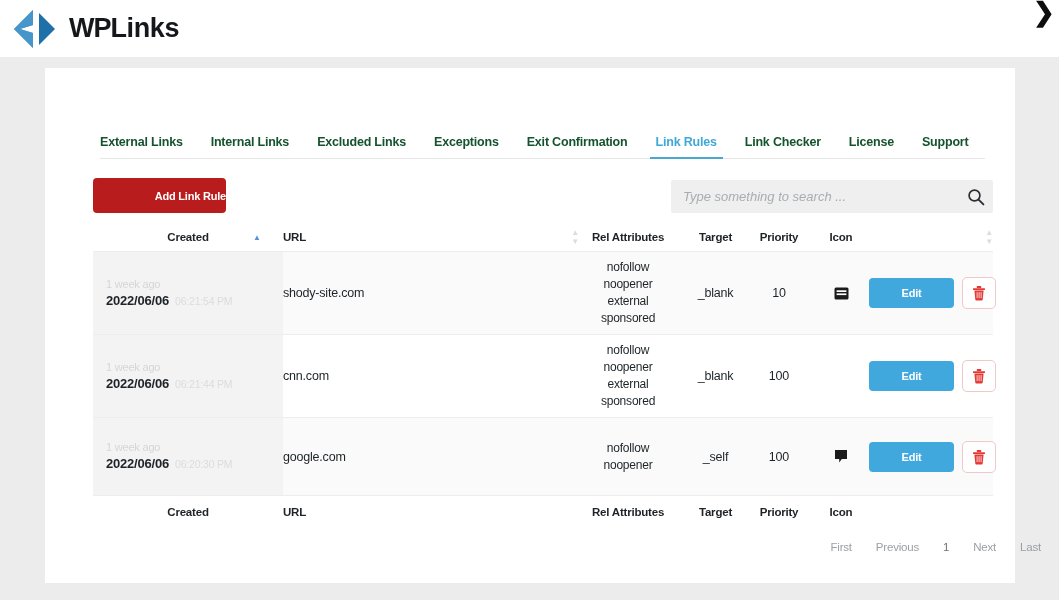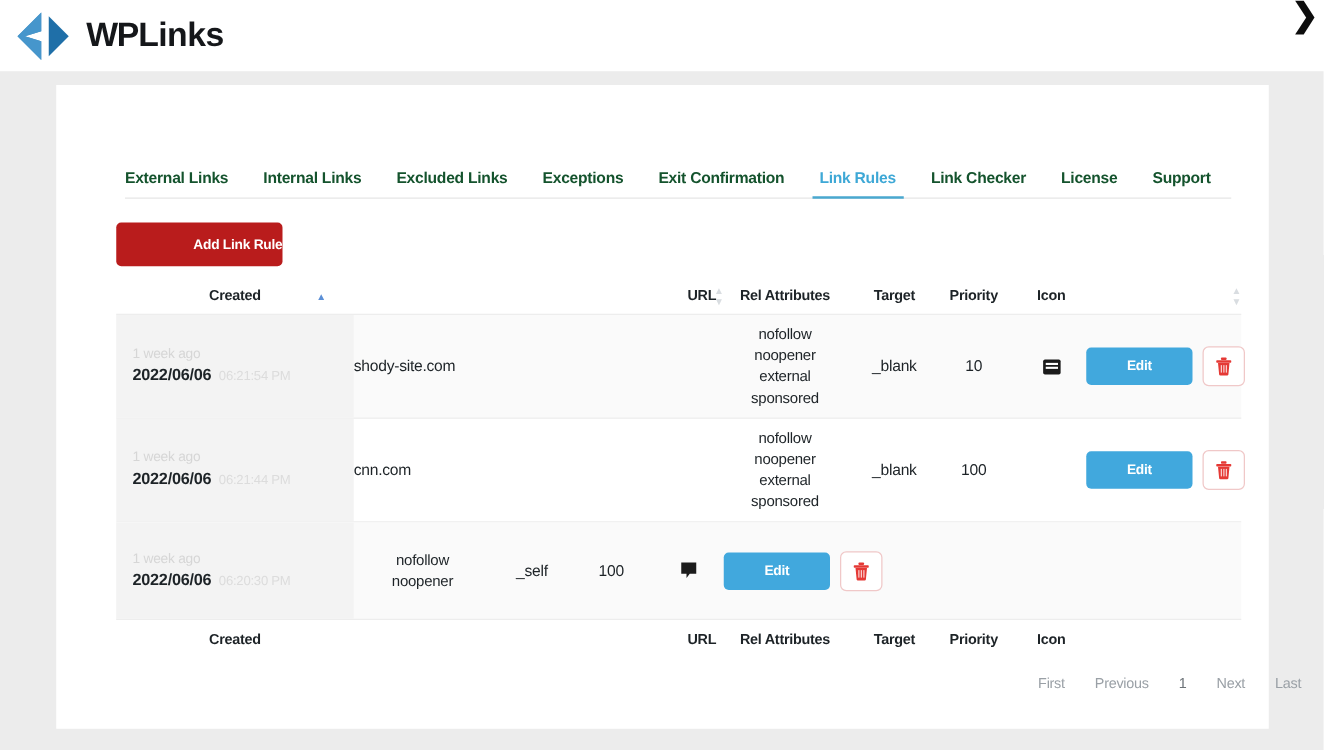--- a/index.html
+++ b/index.html
@@ -95,21 +95,21 @@
     letter-spacing: -0.2px; position: relative; height: 100%;
   }
   .c-created { width: 190px; justify-content: center; }
   .c-url     { width: 290px; justify-content: flex-start; padding-left: 0; }
   .c-rel     { width: 110px; }
   .c-target  { width: 65px; }
   .c-prio    { width: 62px; }
   .c-icon    { width: 62px; }
   .c-act     { width: 121px; }
 
-  .th.c-url { justify-content: flex-end; padding-left: 0; }
+  .th.c-url { justify-content: flex-start; padding-left: 0; }
 
   .sort-ind {
     display: inline-flex; flex-direction: column; gap: 2px;
     margin-left: 28px; line-height: 0;
   }
   .sort-ind span { font-size: 8px; color: #d9dde1; line-height: 7px; }
   .sort-ind.blue span { color: #5b8fd6; }
   .th.c-created .sort-ind { position: absolute; left: 132px; }
   .th.c-url .sort-ind { position: absolute; right: -6px; }
   .th.c-act .sort-ind { position: absolute; right: 0px; }
@@ -192,20 +192,29 @@
       <div class="tab">Exceptions</div>
       <div class="tab">Exit Confirmation</div>
       <div class="tab active">Link Rules</div>
       <div class="tab">Link Checker</div>
       <div class="tab">License</div>
       <div class="tab">Support</div>
     </div>
 
     <div class="toolbar">
       <button class="add-btn">Add Link Rule</button>
+      <div class="search-box">
+        <input class="search-input" type="text" placeholder="Type something to search ..." style="">
+        <div class="search-icon">
+          <svg width="18" height="18" viewBox="0 0 18 18">
+            <circle cx="7.5" cy="7.5" r="5.4" fill="none" stroke="#2b2f33" stroke-width="1.7"></circle>
+            <line x1="11.6" y1="11.6" x2="16.4" y2="16.4" stroke="#2b2f33" stroke-width="1.9" stroke-linecap="round"></line>
+          </svg>
+        </div>
+      </div>
     </div>
 
     <div class="table">
 
       <div class="thead">
         <div class="trow">
           <div class="th c-created">
             <span>Created</span>
             <span class="sort-ind blue">
                 <span>▲</span>
@@ -320,20 +329,23 @@
         </div>
 
         <div class="trow shade">
           <div class="td c-created">
             <div class="ago">1 week ago</div>
             <div class="when">
               <span class="date">2022/06/06</span>
               <span class="time">06:20:30 PM</span>
             </div>
           </div>
+          <div class="td c-url">
+            <span class="url-text">google.com</span>
+          </div>
           <div class="td c-rel">
             <div class="rel-list">
               <span class="rel-item">nofollow</span>
               <span class="rel-item">noopener</span>
             </div>
           </div>
           <div class="td c-target">_self</div>
           <div class="td c-prio">100</div>
           <div class="td c-icon">
             <span class="icon-glyph">

